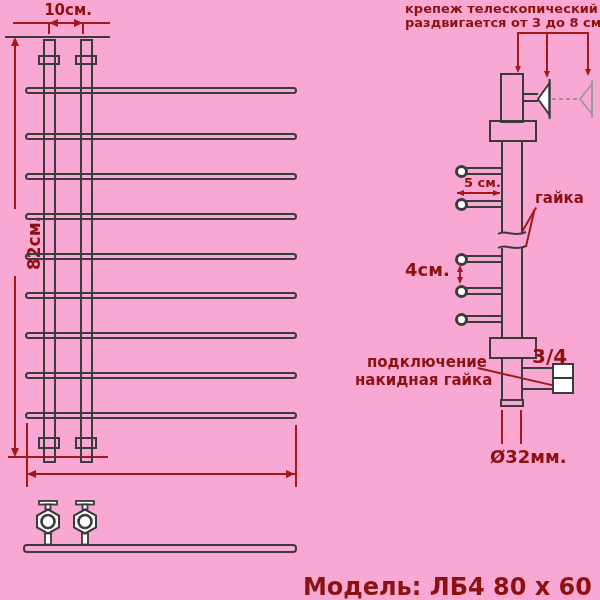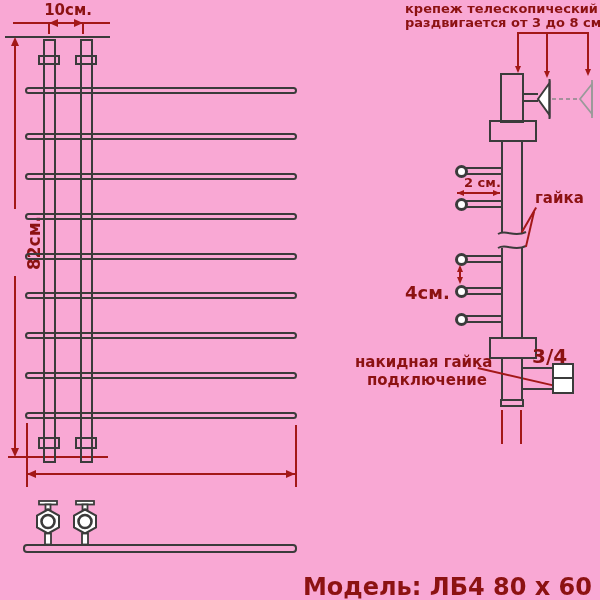--- a/index.html
+++ b/index.html
@@ -136,43 +136,44 @@
   <div class="runglines" style="left:466px;top:167px;width:35px;height:8px;"></div>
   <div class="circle" style="left:455px;top:198px;"></div>
   <div class="runglines" style="left:466px;top:200px;width:35px;height:8px;"></div>
   <div class="circle" style="left:455px;top:253px;"></div>
   <div class="runglines" style="left:466px;top:255px;width:35px;height:8px;"></div>
   <div class="circle" style="left:455px;top:285px;"></div>
   <div class="runglines" style="left:466px;top:287px;width:35px;height:8px;"></div>
   <div class="circle" style="left:455px;top:313px;"></div>
   <div class="runglines" style="left:466px;top:315px;width:35px;height:8px;"></div>
 
-  <div class="lbl" style="left:464px;top:176px;font-size:13px;">2 см.</div>
+  <div class="lbl" style="left:464px;top:176px;font-size:13px;">5 см.</div>
   <div class="rh" style="left:457px;top:192px;width:43px;"></div>
   <div class="al sm" style="left:457px;top:190px;"></div>
   <div class="ar sm" style="left:493px;top:190px;"></div>
 
   <div class="lbl" style="left:535px;top:190px;font-size:15px;">гайка</div>
   <div class="rline" style="left:537px;top:208px;width:29px;transform:rotate(120deg);"></div>
   <div class="rline" style="left:535px;top:212px;width:36px;transform:rotate(103deg);"></div>
 
-  <div class="lbl" style="left:405px;top:260px;font-size:18px;margin-top:23px;">4см.</div>
+  <div class="lbl" style="left:405px;top:260px;font-size:18px;">4см.</div>
   <div class="au sm" style="left:457px;top:265px;"></div>
   <div class="rv" style="left:459px;top:270px;height:9px;"></div>
   <div class="ad sm" style="left:457px;top:277px;"></div>
 
   <div class="lbl" style="left:355px;top:353px;width:132px;text-align:right;font-size:15px;line-height:18px;">
+    <span style="display:block;">подключение</span>
     <span style="display:block;">накидная гайка</span>
-    <span style="display:block;">подключение</span>
   </div>
   <div class="rline" style="left:478px;top:367px;width:84px;transform:rotate(13deg);"></div>
 
   <div class="lbl" style="left:532px;top:345px;font-size:20px;">3/4</div>
   <div class="rect" style="left:521px;top:367px;width:33px;height:23px;"></div>
   <div class="rect white" style="left:552px;top:363px;width:22px;height:31px;"></div>
   <div class="hline" style="left:553px;top:377px;width:20px;"></div>
 
   <div class="rv" style="left:501px;top:410px;height:34px;"></div>
   <div class="rv" style="left:520px;top:410px;height:34px;"></div>
+  <div class="lbl" style="left:490px;top:447px;font-size:18px;">Ø32мм.</div>
 
   <div class="lbl" style="right:8px;top:574px;font-size:24px;">Модель: ЛБ4 80 х 60</div>
 
 </div>
 
 </body></html>

